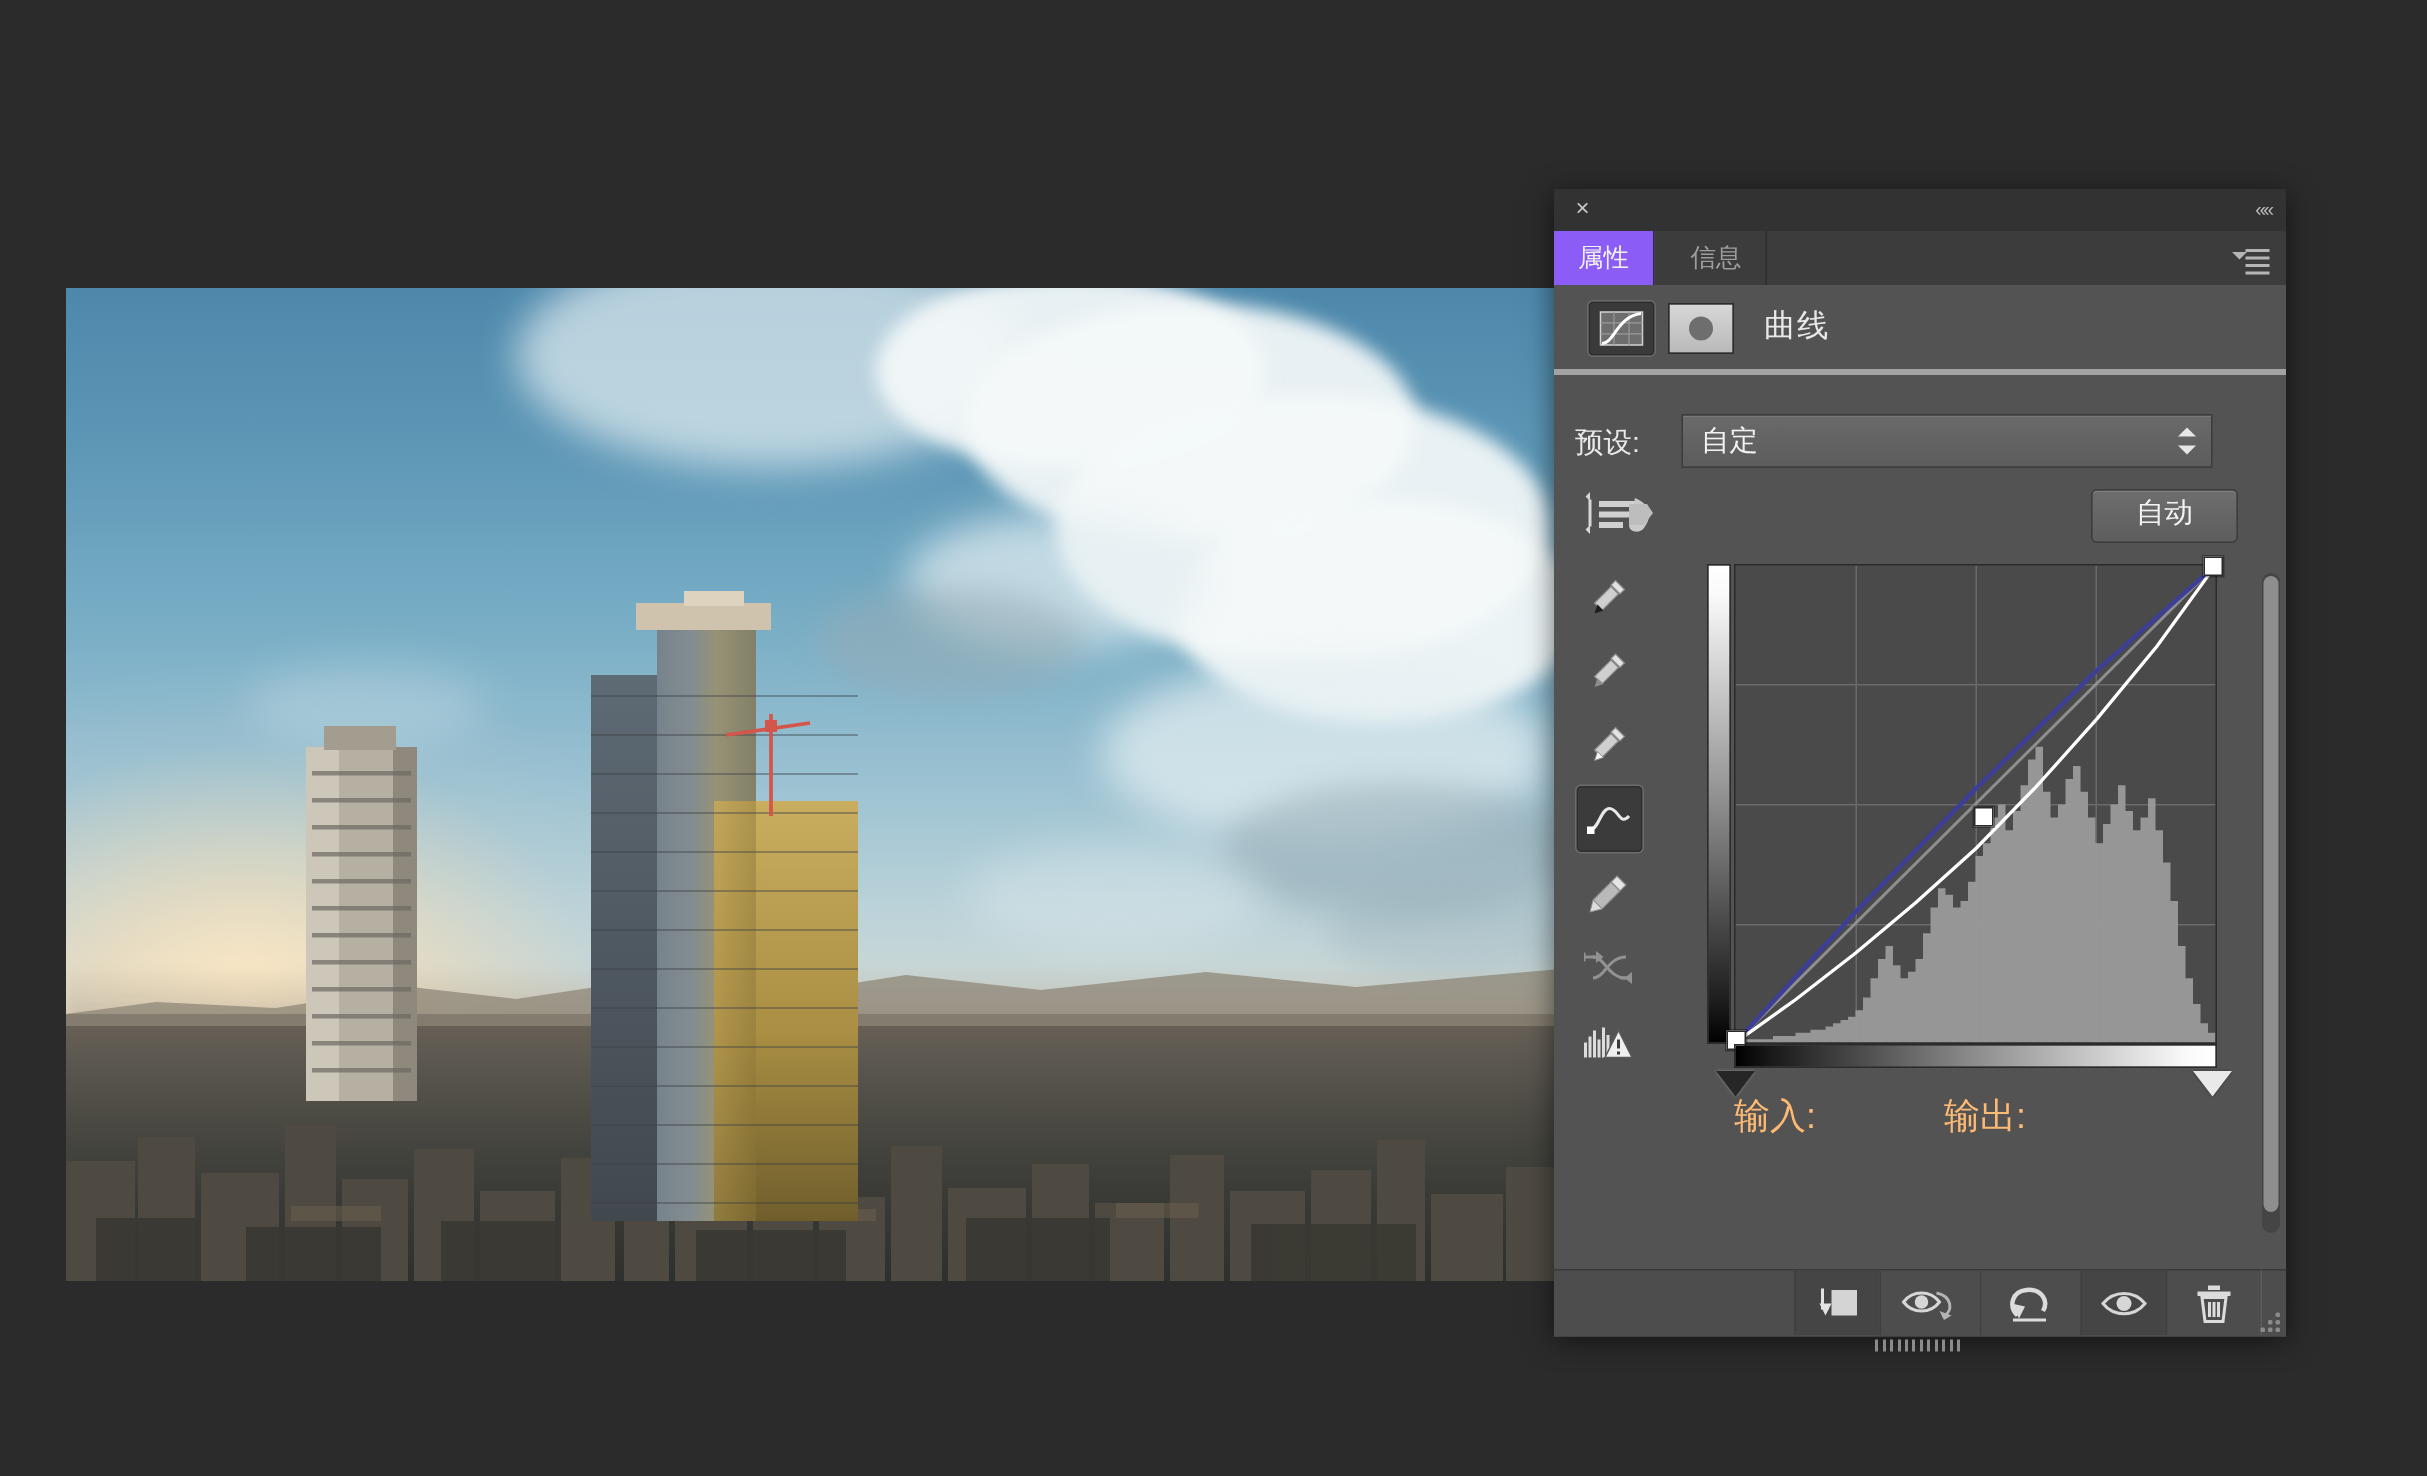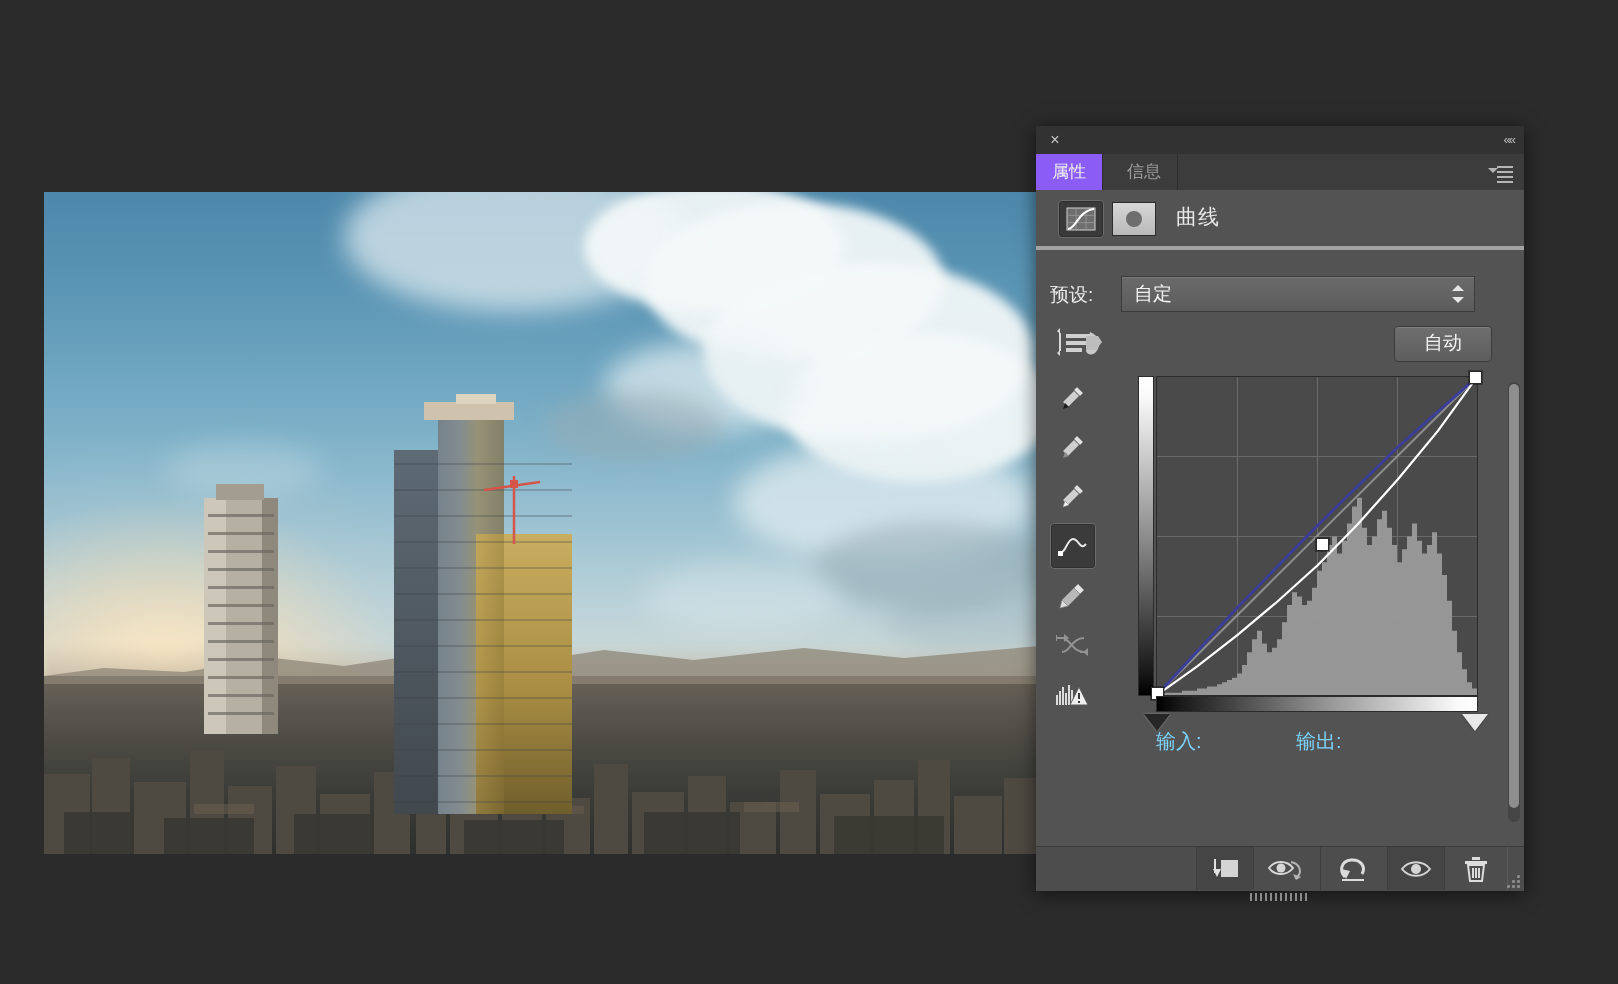--- a/index.html
+++ b/index.html
@@ -159,21 +159,21 @@
   }
   .slider-tri{
     position:absolute;width:0;height:0;
     border-left:13px solid transparent;border-right:13px solid transparent;
     cursor:pointer;
   }
   .slider-black{border-top:17px solid #262626;filter:drop-shadow(0 0 1px #8e8e8e);}
   .slider-white{border-top:17px solid #e9e9e9;filter:drop-shadow(0 0 1px #333);}
 
   .io-row{position:absolute;left:102px;top:478px;width:340px;height:28px;}
-  .io-lbl{position:absolute;font-size:20px;color:#7dd3fc;}
+  .io-lbl{position:absolute;font-size:24px;color:#fdba74;}
   #in-label{left:18px;}
   #out-label{left:158px;}
 
   .scrollbar{
     position:absolute;right:4px;top:132px;width:12px;height:440px;
     background:#454545;border-radius:6px;
   }
   .scrollbar .thumb{
     position:absolute;left:1px;top:2px;width:10px;height:424px;
     background:#8e8e8e;border-radius:5px;

